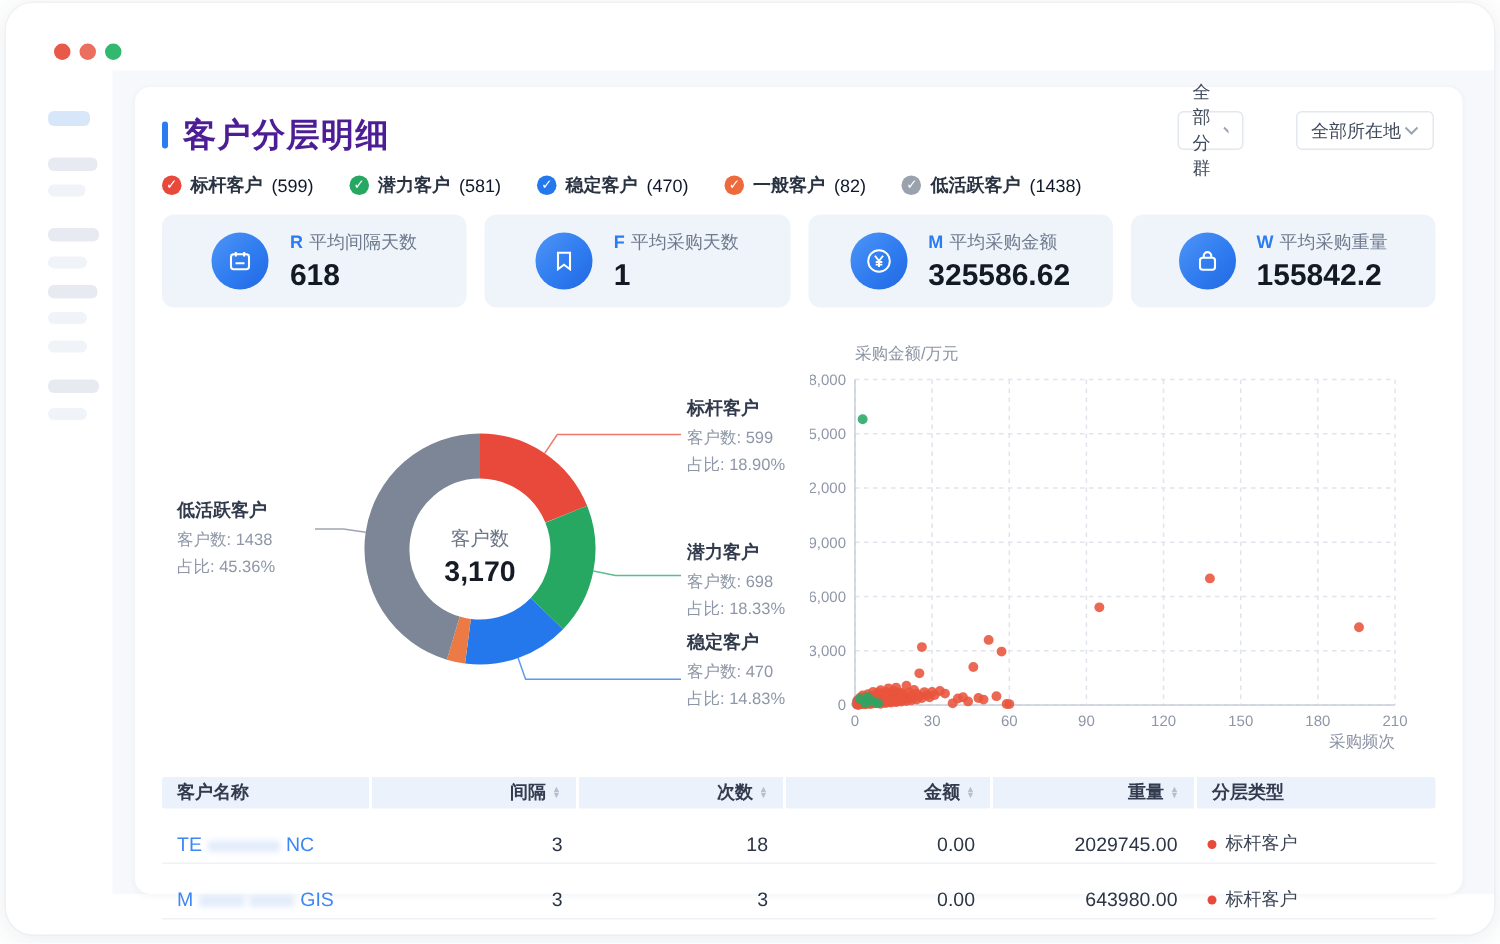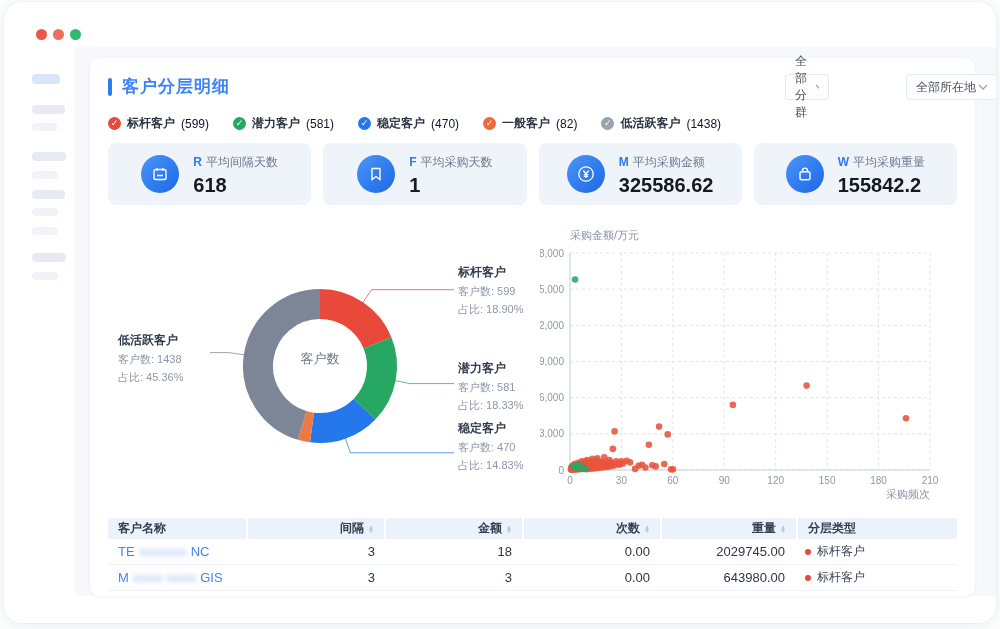--- a/index.html
+++ b/index.html
@@ -13,21 +13,21 @@
   .skel { position:absolute; left:28px; border-radius:4px; background:#eef1f6; }
   .skel.blue { background:#d8e6fa; }
   .skel.dark { background:#e7ebf1; }
   .skel.lite { background:#f0f3f7; }
   .panel { position:absolute; left:71px; top:45px; right:0; bottom:27px; background:#f7f8fb; }
   .card { position:absolute; left:15px; top:11px; width:885px; height:538px; background:#fff; border-radius:10px;
           box-shadow:0 1px 4px rgba(30,50,90,.05); }
   
   .titlebar { position:absolute; left:18px; top:17px; display:flex; align-items:center; gap:10px; }
   .accent-bar { width:4px; height:18px; border-radius:2px; background:#2b7cf0; }
-  .page-title { font-size:17px; font-weight:bold; color:#3b82f6; letter-spacing:1px; }
+  .page-title { font-size:22px; font-weight:bold; color:#4c1d95; letter-spacing:1px; }
   .filter-btn { position:absolute; top:16px; height:26px; background:#fff; border:1px solid #e3e7ef; border-radius:4px;
                 display:flex; align-items:center; justify-content:space-between; padding:0 9px; font-size:12px; color:#414b5c; cursor:pointer; }
   
   .legend { position:absolute; left:18px; top:57px; display:flex; gap:24px; align-items:center; }
   .legend-item { display:flex; align-items:center; gap:6px; cursor:pointer; }
   .check { width:13px; height:13px; border-radius:50%; color:#fff; font-size:9px; line-height:13px; text-align:center; }
   .legend-label { font-size:12px; font-weight:bold; color:#2a3342; }
   .legend-count { font-size:12px; color:#0f172a; }
   
   .stats { position:absolute; left:18px; top:85px; width:849px; display:flex; gap:12px; }
@@ -50,21 +50,21 @@
   .tick { fill:#8e96a6; font-size:10px; font-family:"Liberation Sans",sans-serif; }
   .axis-title { fill:#8b93a3; font-size:11px; font-family:"Liberation Sans",sans-serif; }
   
   .table { position:absolute; left:18px; top:460px; width:849px; }
   .thead { display:flex; gap:2px; height:21px; }
   .th { background:#ecf2fc; display:flex; align-items:center; padding:0 10px; font-size:12px; font-weight:bold; color:#333c4e; }
   .th.r { justify-content:flex-end; }
   .th:first-child { border-radius:2px 0 0 2px; }
   .th:last-child { border-radius:0 2px 2px 0; }
   .sorter { display:inline-flex; flex-direction:column; margin-left:4px; color:#b6bfce; font-size:6px; line-height:4px; }
-  .tr { display:flex; height:26px; align-items:center; border-bottom:1px solid #eef1f6; font-size:13px; color:#2c3646; }
+  .tr { display:flex; height:26px; align-items:center; border-bottom:1px solid #eef1f6; font-size:13px; color:#2c3646;margin-top:11px; }
   .td { padding:0 10px; }
   .td.r { text-align:right; }
   .cust { color:#3d87f5; cursor:pointer; }
   .masked { filter:blur(2.5px); color:#9fbef0; font-size:12px; margin:0 4px; }
   .tier-dot { display:inline-block; width:6px; height:6px; border-radius:50%; margin-right:6px; vertical-align:middle; }
   .tier-txt { font-size:12px; color:#3a4354; vertical-align:middle; }
 </style>
 </head>
 <body>
 
@@ -96,21 +96,21 @@
         <div class="titlebar">
           <span class="accent-bar"></span>
           <span class="page-title">客户分层明细</span>
         </div>
         <div class="filter-btn" style="left:695px;width:44px;">
           <span>全部分群</span>
           <svg width="10" height="6">
               <polyline points="1,1 5,5 9,1" stroke="#9aa3b2" fill="none" stroke-width="1.3"></polyline>
             </svg>
         </div>
-        <div class="filter-btn" style="left:816px;width:92px;">
+        <div class="filter-btn" style="left:774px;width:92px;">
           <span>全部所在地</span>
           <svg width="10" height="6">
               <polyline points="1,1 5,5 9,1" stroke="#9aa3b2" fill="none" stroke-width="1.3"></polyline>
             </svg>
         </div>
 
         <div class="legend">
           <span class="legend-item">
             <span class="check" style="background-color: rgb(232, 73, 58);">✓</span>
             <span class="legend-label">标杆客户</span>
@@ -198,29 +198,30 @@
               <polyline points="305.6,182.7 320.3,185.6 364,185.6" fill="none" stroke="#26a863" stroke-width="1" opacity="0.75"></polyline>
               <path d="M 274.6 211.1 A 62 62 0 0 1 222.0 229.5" fill="none" stroke="#2478ec" stroke-width="30"></path>
               <polyline points="255.4,240.7 260.4,254.8 364,254.8" fill="none" stroke="#2478ec" stroke-width="1" opacity="0.75"></polyline>
               <path d="M 222.0 229.5 A 62 62 0 0 1 212.2 227.4" fill="none" stroke="#ec7a44" stroke-width="30"></path>
               <path d="M 212.2 227.4 A 62 62 0 0 1 230.0 106.0" fill="none" stroke="#7d8697" stroke-width="30"></path>
               <polyline points="153.8,156.8 139.0,154.6 120,154.6" fill="none" stroke="#7d8697" stroke-width="1" opacity="0.75"></polyline>
             </svg>
         </div>
         <div class="donut-center">
           <div class="lbl">客户数</div>
+          <div class="val">3,170</div>
         </div>
         <div class="callout" style="left:368px;top:206px;">
           <div class="co-title">标杆客户</div>
           <div class="co-line">客户数: 599</div>
           <div class="co-line">占比: 18.90%</div>
         </div>
         <div class="callout" style="left:368px;top:302px;">
           <div class="co-title">潜力客户</div>
-          <div class="co-line">客户数: 581</div>
+          <div class="co-line">客户数: 698</div>
           <div class="co-line">占比: 18.33%</div>
         </div>
         <div class="callout" style="left:368px;top:362px;">
           <div class="co-title">稳定客户</div>
           <div class="co-line">客户数: 470</div>
           <div class="co-line">占比: 14.83%</div>
         </div>
         <div class="callout" style="left:28px;top:274px;">
           <div class="co-title">低活跃客户</div>
           <div class="co-line">客户数: 1438</div>
@@ -390,28 +391,28 @@
                 <span>客户名称</span>
               </div>
             <div class="th r" style="width:136px;padding-left:40px;">
                 <span>间隔</span>
                 <span class="sorter">
                   <span>▲</span>
                   <span>▼</span>
                 </span>
               </div>
             <div class="th r" style="width:136px;">
-                <span>金额</span>
+                <span>次数</span>
                 <span class="sorter">
                   <span>▲</span>
                   <span>▼</span>
                 </span>
               </div>
             <div class="th r" style="width:136px;">
-                <span>次数</span>
+                <span>金额</span>
                 <span class="sorter">
                   <span>▲</span>
                   <span>▼</span>
                 </span>
               </div>
             <div class="th r" style="width:134px;">
                 <span>重量</span>
                 <span class="sorter">
                   <span>▲</span>
                   <span>▼</span>

